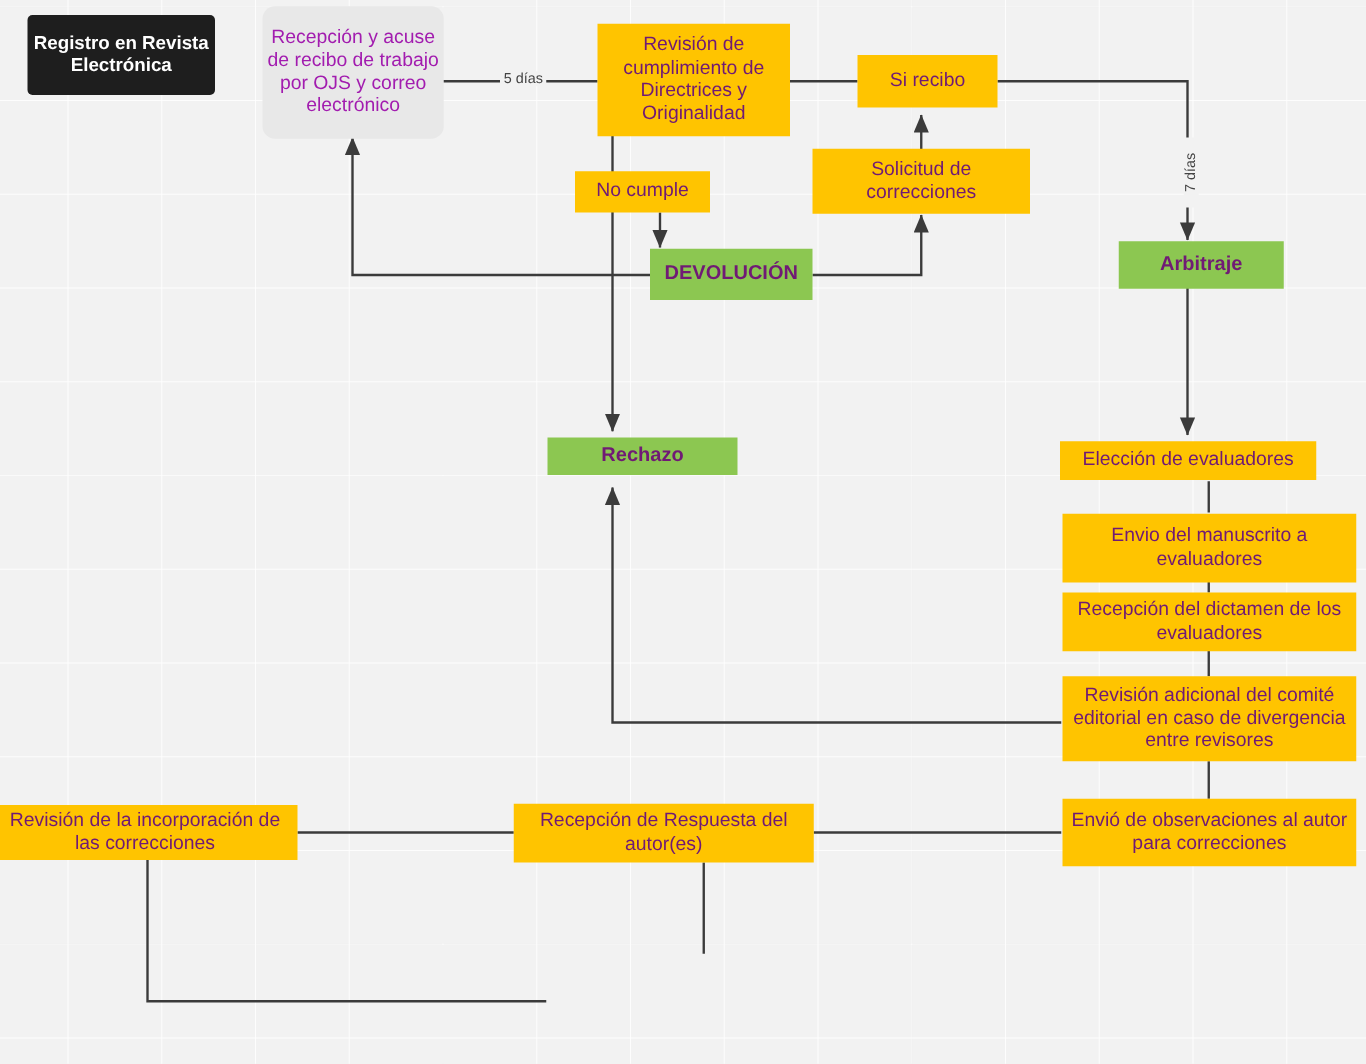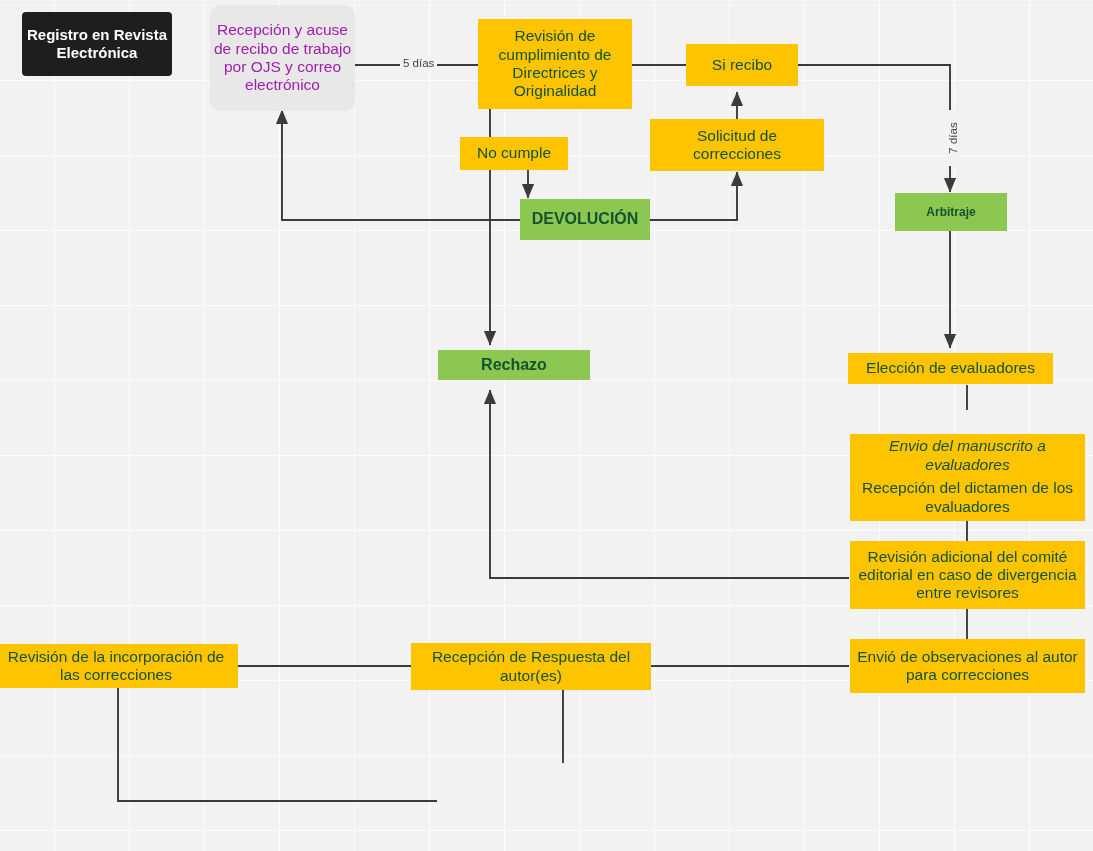--- a/index.html
+++ b/index.html
@@ -35,21 +35,21 @@
 
   
   .node{
     position:absolute;
     box-sizing:border-box;
     display:flex;
     align-items:center;
     justify-content:center;
     text-align:center;
     line-height:1.18;
-    color:#14532d;
+    color:#701a75;
     font-size:15.5px;
     padding:2px 4px;
     z-index:3;
   }
   .yellow{background:#FFC400;}
   .green {background:#8CC751;}
   .grey  {background:#E8E8E8;border-radius:10px;color:#a21caf;}
   .black {
     background:#1E1E1E;color:#ffffff;font-weight:bold;
     border-radius:4px;font-size:15px;
@@ -143,27 +143,27 @@
   <div class="node yellow" style="left:478px;top:19px;width:154px;height:90px;">Revisión de cumplimiento de Directrices y Originalidad</div>
 
   <div class="node yellow" style="left:686px;top:44px;width:112px;height:42px;">Si recibo</div>
 
   <div class="node yellow" style="left:460px;top:137px;width:108px;height:33px;">No cumple</div>
 
   <div class="node yellow" style="left:650px;top:119px;width:174px;height:52px;">Solicitud de correcciones</div>
 
   <div class="node green bold" style="left:520px;top:199px;width:130px;height:41px;font-size:16px;">DEVOLUCIÓN</div>
 
-  <div class="node green bold" style="left:895px;top:193px;width:112px;height:38px;font-size:12px;">Arbitraje</div>
+  <div class="node green bold" style="left:895px;top:193px;width:132px;height:38px;font-size:16px;">Arbitraje</div>
 
   <div class="node green bold" style="left:438px;top:350px;width:152px;height:30px;font-size:16px;">Rechazo</div>
 
   <div class="node yellow" style="left:848px;top:353px;width:205px;height:31px;">Elección de evaluadores</div>
 
-  <div class="node yellow" style="left:850px;top:434px;width:235px;height:43px;font-style:italic;">Envio del manuscrito a evaluadores</div>
+  <div class="node yellow" style="left:850px;top:411px;width:235px;height:55px;">Envio del manuscrito a evaluadores</div>
 
   <div class="node yellow" style="left:850px;top:474px;width:235px;height:47px;">Recepción del dictamen de los evaluadores</div>
 
   <div class="node yellow" style="left:850px;top:541px;width:235px;height:68px;">Revisión adicional del comité editorial en caso de divergencia entre revisores</div>
 
   <div class="node yellow" style="left:850px;top:639px;width:235px;height:54px;">Envió de observaciones al autor para correcciones</div>
 
   <div class="node yellow" style="left:411px;top:643px;width:240px;height:47px;">Recepción de Respuesta del autor(es)</div>
 
   <div class="node yellow" style="left:-6px;top:644px;width:244px;height:44px;">Revisión de la incorporación de las correcciones</div>

